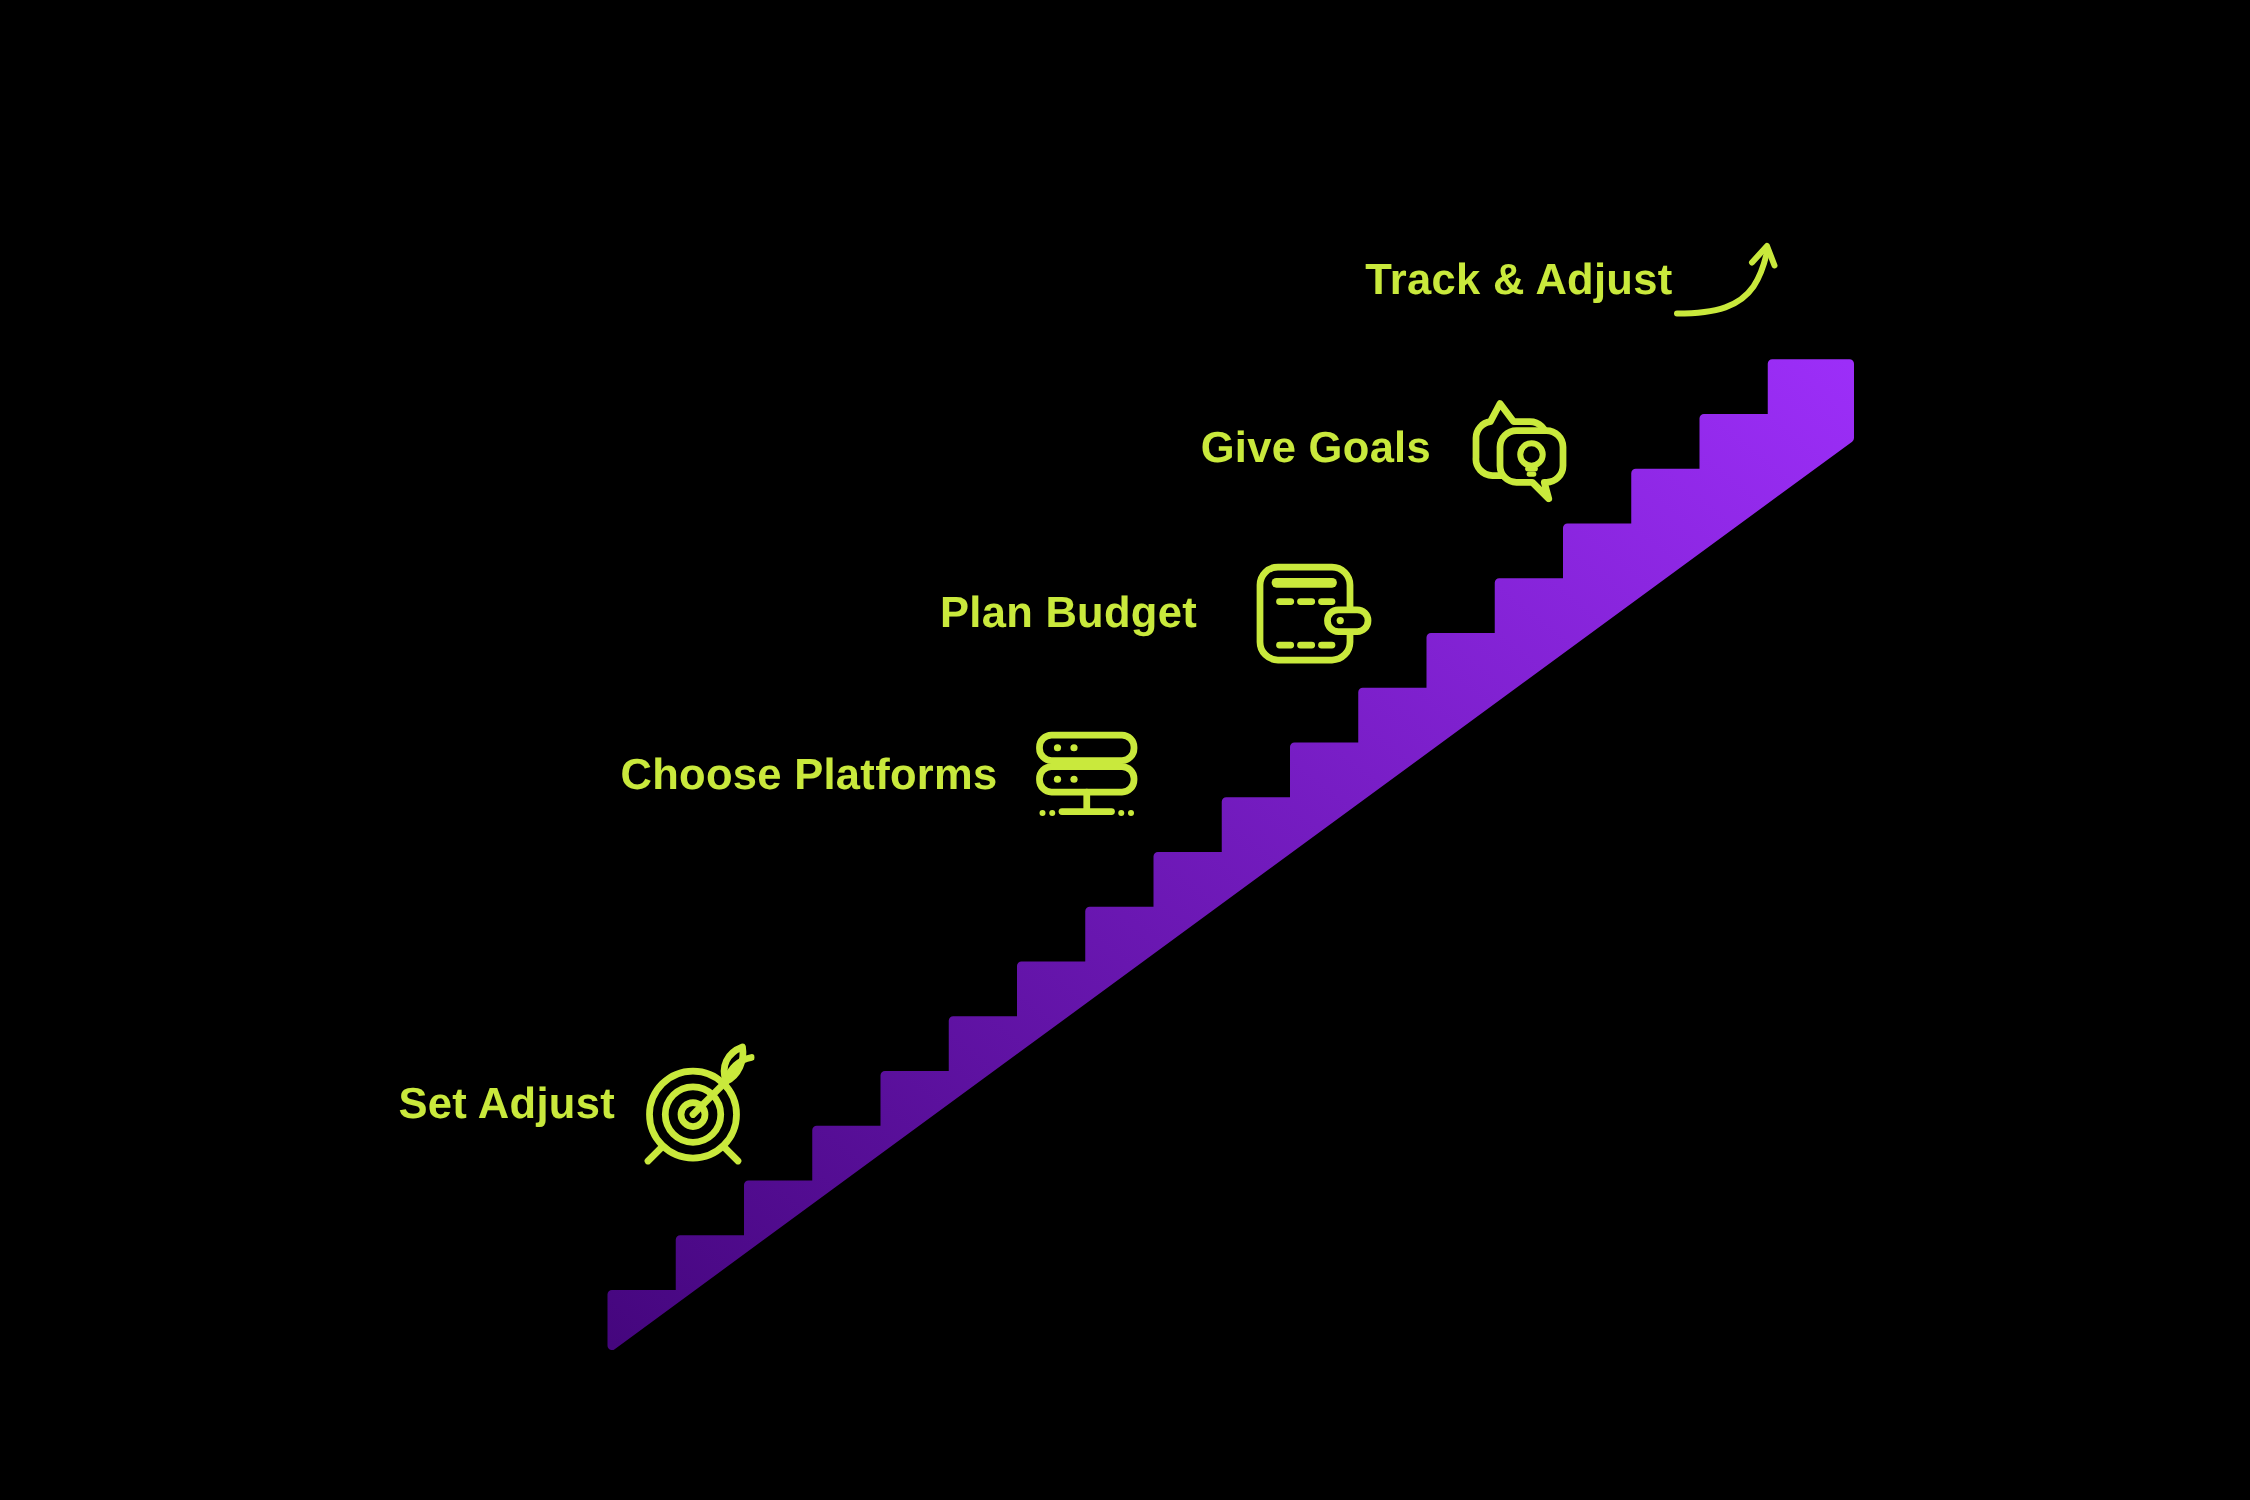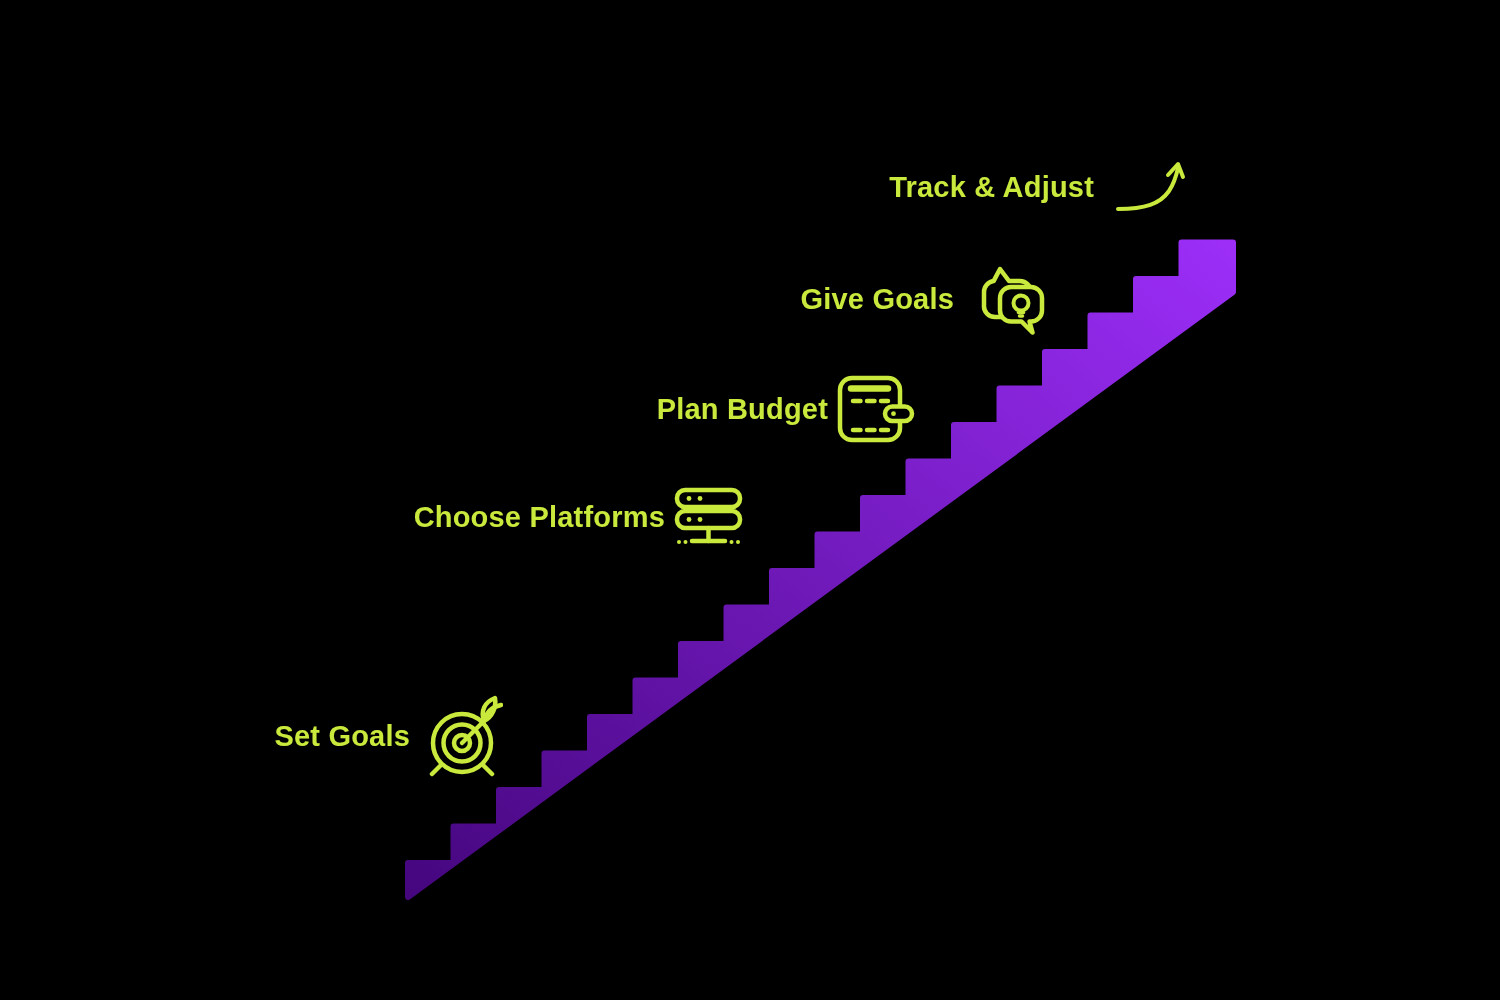--- a/index.html
+++ b/index.html
@@ -16,42 +16,42 @@
     font-size:29px;font-weight:600;letter-spacing:.2px;white-space:nowrap;
   }
   .icon svg{display:block;}
   .icon{flex:0 0 auto;}
   .stroke{fill:none;stroke:var(--accent,#c9e93c);stroke-width:4.5;stroke-linecap:round;stroke-linejoin:round;}
   .fillacc{fill:var(--accent,#c9e93c);stroke:none;}
   .bubblefill{fill:#000;stroke:var(--accent,#c9e93c);stroke-width:4.5;stroke-linecap:round;stroke-linejoin:round;}
   
   .row-set-goals       {right:997px; top:695px; gap:17px;}
   .row-pick-kols       {right:857px; top:588px; gap:25px;}
-  .row-choose-platforms{right:756px; top:487px; gap:8px;}
-  .row-plan-budget     {right:585px; top:375px; gap:9px;}
+  .row-choose-platforms{right:740px; top:487px; gap:24px;}
+  .row-plan-budget     {right:585px; top:375px; gap:39px;}
   .row-give-info       {right:450px; top:263px; gap:22px;}
-  .row-track-adjust    {right:312px; top:160px; gap:21px;}
+  .row-track-adjust    {right:312px; top:160px; }
 </style>
 </head>
 <body style="background: rgb(0, 0, 0);">
 
 <div id="canvas" style="background: rgb(0, 0, 0);">
 
   <svg id="stairs-svg" width="1500" height="1000" viewBox="0 0 1500 1000">
     <defs>
       <linearGradient id="stairGrad" x1="0" y1="1" x2="1" y2="0">
         <stop id="stop-bottom" offset="0" stop-color="#45067e"></stop>
         <stop id="stop-top" offset="1" stop-color="#9c2ef8"></stop>
       </linearGradient>
     </defs>
     <path id="stair-path" fill="url(#stairGrad)" stroke="url(#stairGrad)" stroke-width="6" stroke-linejoin="round" d="M408 897 L408 863 L453.5 863 L453.5 826.5 L499 826.5 L499 790 L544.5 790 L544.5 753.5 L590 753.5 L590 717 L635.5 717 L635.5 680.5 L681 680.5 L681 644 L726.5 644 L726.5 607.5 L772 607.5 L772 571 L817.5 571 L817.5 534.5 L863 534.5 L863 498 L908.5 498 L908.5 461.5 L954 461.5 L954 425 L999.5 425 L999.5 388.5 L1045 388.5 L1045 352 L1090.5 352 L1090.5 315.5 L1136 315.5 L1136 279 L1181.5 279 L1181.5 242.5 L1233 242.5 L1233 292 Z"></path>
   </svg>
 
   <div class="step-row row-set-goals">
-    <span class="step-label">Set Goals</span>
+    <span class="step-label">Set Adjust</span>
     <span class="icon">
       <svg width="76" height="82" viewBox="0 0 76 82">
         <circle class="stroke" cx="35" cy="48" r="29"></circle>
         <circle class="stroke" cx="35" cy="48" r="18.5"></circle>
         <circle class="stroke" cx="35" cy="48" r="8"></circle>
         <path class="stroke" d="M35 48 L57 26"></path>
         <path class="stroke" d="M57 26 C53.5 16 57.5 7 68 3 C69.5 12 65.5 22 57 26 Z"></path>
         <path class="stroke" d="M57 26 C59.5 17 66 11.5 74 10"></path>
         <path class="stroke" d="M14 70 L5 79"></path>
         <path class="stroke" d="M56 70 L65 79"></path>

